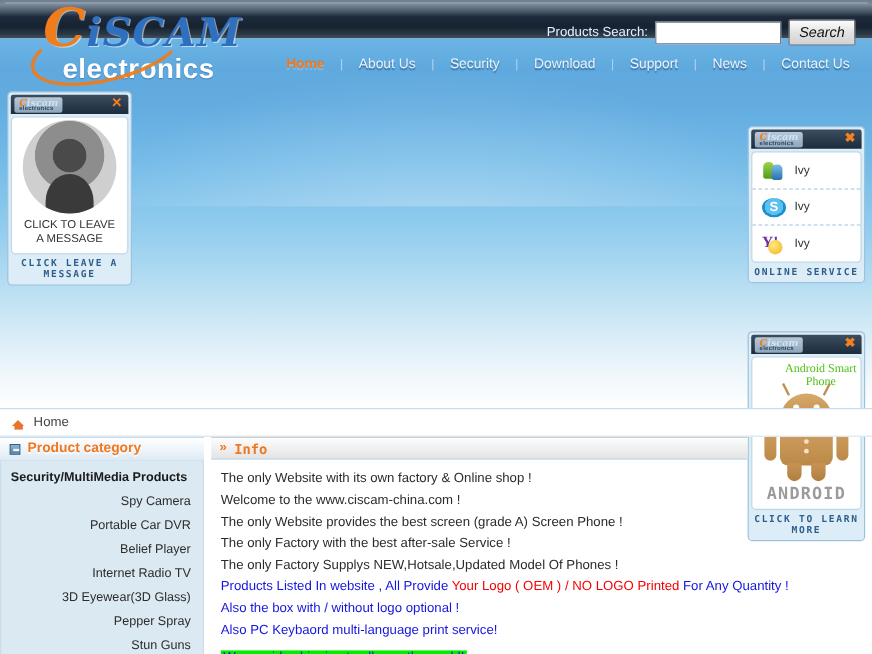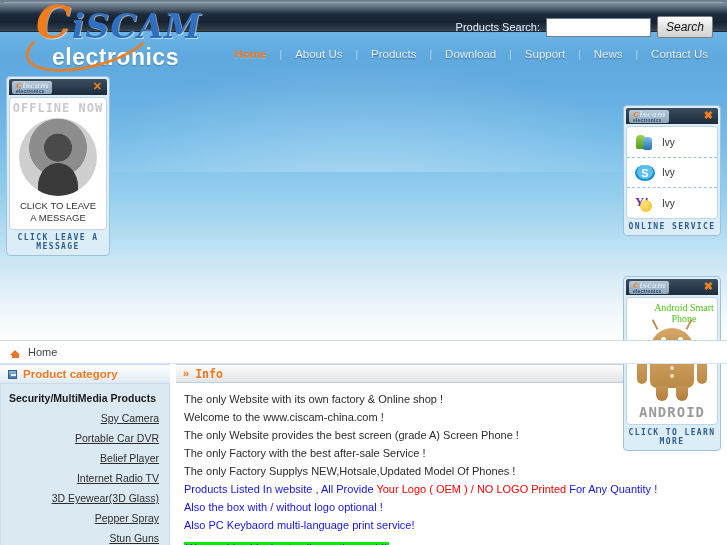--- a/index.html
+++ b/index.html
@@ -289,21 +289,20 @@
   .side-body {
     background:#dbe9f2; border:1px solid #c9dded; border-top:none;
     padding:6px 8px 8px; min-height:155px;
   }
   .cat-group {
     font-size:10.5px; font-weight:bold; color:#1a1a1a; padding:2px 0 4px;
   }
   .cat-item {
     text-align:right; font-size:10.5px; color:#2c2c2c; padding:4px 2px;
     cursor:pointer;
-    text-decoration:underline;
   }
 
   .main { position:absolute; left:176px; top:0; width:447px; }
   .main-head {
     height:19px; display:flex; align-items:center; gap:6px; padding-left:7px;
     background: linear-gradient(to bottom,#fdfdfd,#f0f0f0 50%,#e4e4e4);
     border-top:1px solid #cfcfcf; border-bottom:1px solid #b9d0e2;
   }
   .chev { color:#f0781e; font-size:11px; font-weight:bold; line-height:1; }
   .main-head-text { font-size:11.5px; font-weight:bold; color:#f0781e;
@@ -341,41 +340,40 @@
   <span class="search-label">Products Search:</span>
   <input class="search-input" type="text" value="" style="">
   <button class="search-btn">Search</button>
 </div>
 
 <div class="nav">
   <a href="#" class="active">Home</a>
   <span class="sep">|</span>
   <a href="#">About Us</a>
   <span class="sep">|</span>
-  <a href="#">Products</a>
+  <a href="#">Security</a>
   <span class="sep">|</span>
   <a href="#">Download</a>
   <span class="sep">|</span>
   <a href="#">Support</a>
   <span class="sep">|</span>
   <a href="#">News</a>
   <span class="sep">|</span>
   <a href="#">Contact Us</a>
 </div>
 
 <div class="widget" id="offline-widget">
   <div class="wid-title">
     <span class="wid-logo">
       <span class="o">C</span><span>iscam</span>
       <span class="sub">electronics</span>
     </span>
     <span class="wid-close">✕</span>
   </div>
   <div class="wid-body">
-    <div class="off-head">OFFLINE NOW</div>
     <div class="off-photo"></div>
     <div class="off-msg">
       <div>CLICK TO LEAVE</div>
       <div>A MESSAGE</div>
     </div>
   </div>
   <div class="wid-foot">CLICK LEAVE A MESSAGE</div>
 </div>
 
 <div class="widget" id="online-widget">

